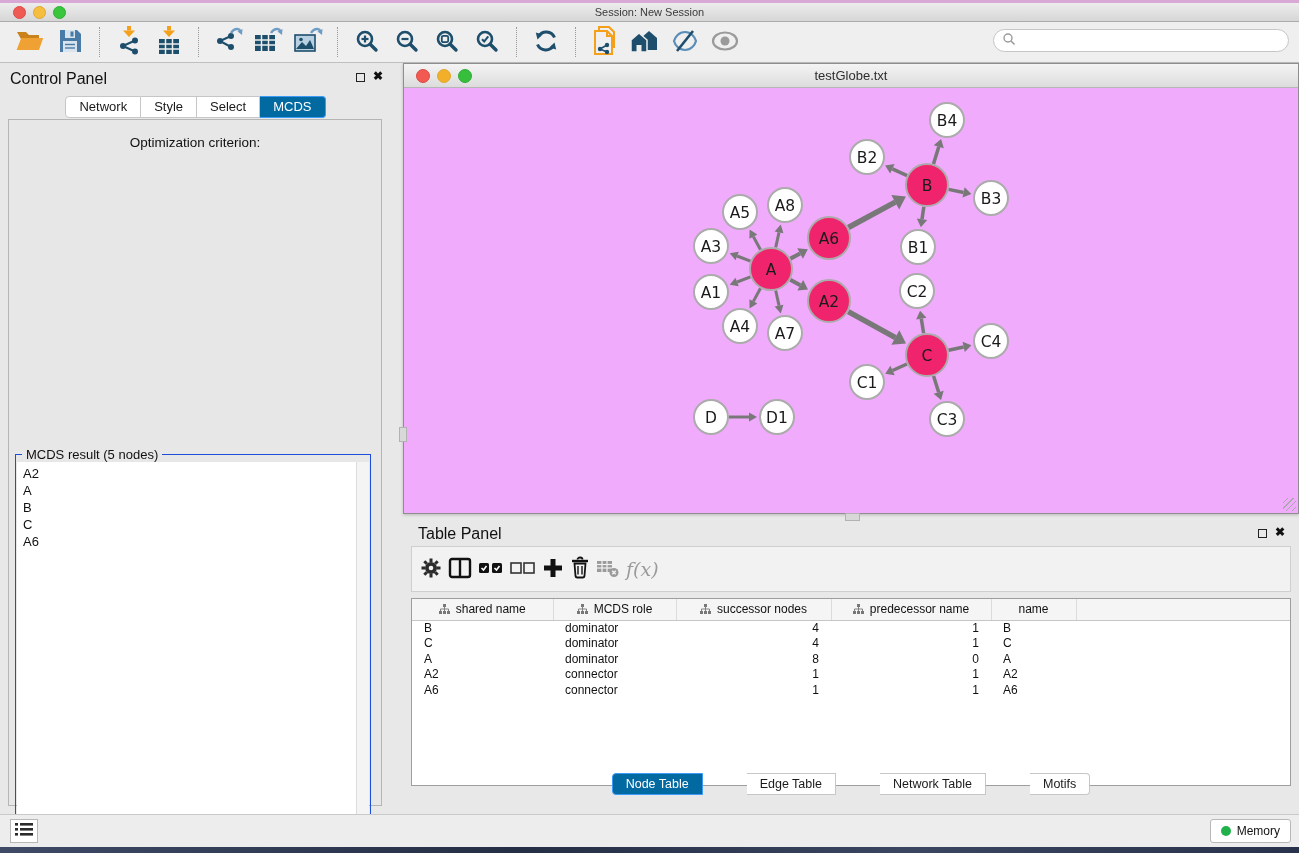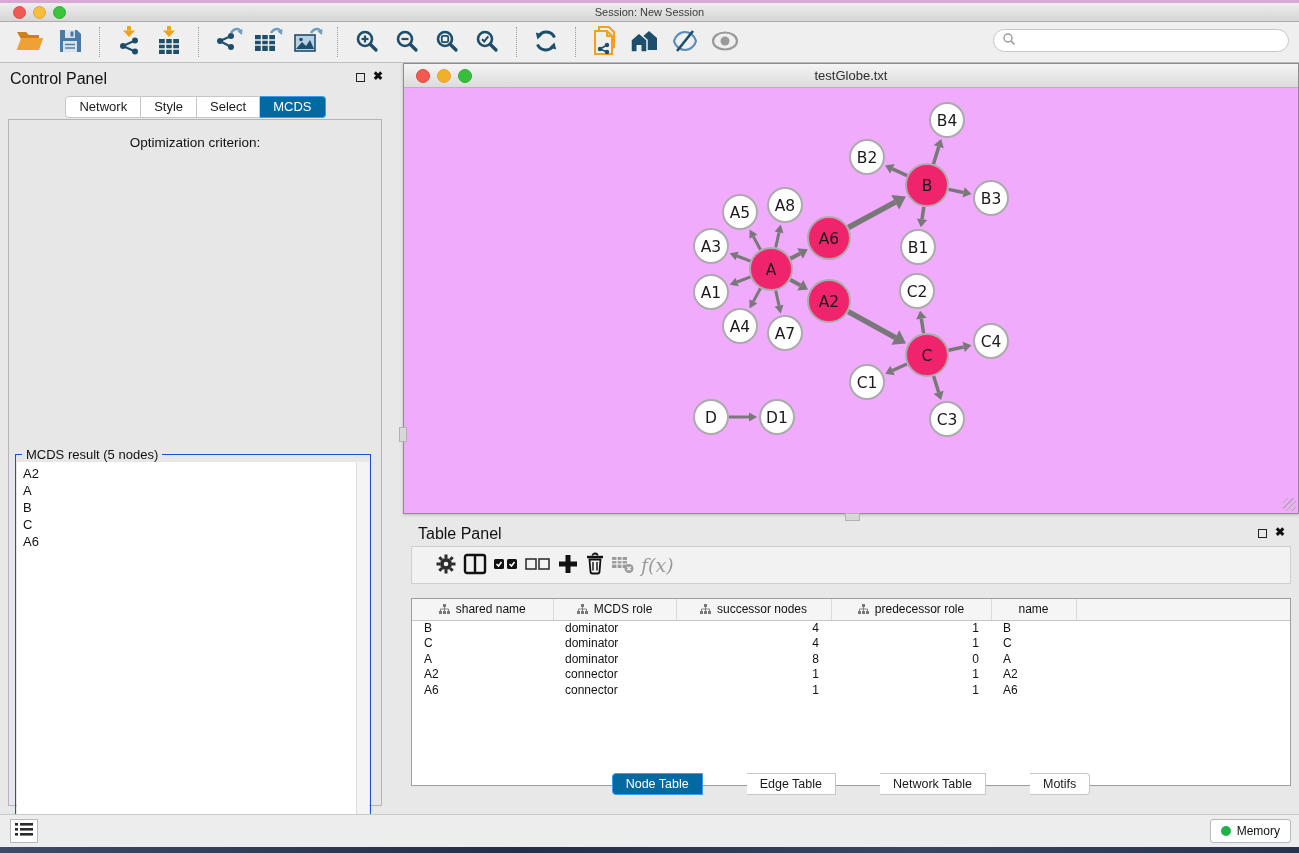--- a/index.html
+++ b/index.html
@@ -75,22 +75,22 @@
   #nw-canvas { position:absolute; left:0; top:24px; right:0; bottom:0; background:#f0abfc; overflow:hidden; }
   #corner-grip { position:absolute; right:2px; bottom:2px; width:13px; height:13px;
     background:repeating-linear-gradient(135deg, transparent 0 3px, #A9A9A9 3px 4px); }
   .splitter-grip-v { position:absolute; left:399px; top:427px; width:8px; height:15px;
     background:#D8D8D8; border:1px solid #B2B2B2; }
   .splitter-grip-h { position:absolute; left:845px; top:513px; width:15px; height:8px;
     background:#D8D8D8; border:1px solid #B2B2B2; }
 
   
   #table-panel { position:absolute; left:403px; top:520px; width:896px; height:292px; }
-  #tp-toolbar { position:absolute; left:8px; right:8px; top:26px; height:38px;
-    background:#F2F2F2; border:1px solid #CFCFCF; display:flex; align-items:center; gap:6px; padding-left:23px; }
+  #tp-toolbar { position:absolute; left:8px; right:8px; top:26px; height:46px;
+    background:#F2F2F2; border:1px solid #CFCFCF; display:flex; align-items:center; gap:6px; padding-left:8px; }
   .tp-btn { background:none; border:none; display:flex; align-items:center; }
   .fx-label { font-family:"DejaVu Serif", serif; font-style:italic; color:#9A9A9A; font-size:19px; }
 
   #node-table { position:absolute; left:8px; right:8px; top:78px; height:188px;
     background:#fff; border:1px solid #9E9E9E; overflow:hidden; }
   table { border-collapse:collapse; table-layout:fixed; width:100%; }
   col.c0{width:141px} col.c1{width:123px} col.c2{width:155px} col.c3{width:160px} col.c4{width:85px}
   th { height:21px; background:#F5F5F5; border-bottom:1px solid #C6C6C6; border-right:1px solid #DBDBDB;
     font-size:12px; font-weight:normal; color:#111; text-align:center; }
   th:last-child { border-right:none; }
@@ -529,21 +529,21 @@
             </th>
           <th>
               <span class="hdr-inner">
                 <svg width="11" height="11" viewBox="0 0 11 11">
                   <rect x="4" y="0" width="3" height="3" fill="#777"></rect>
                   <rect x="0" y="7" width="3" height="3" fill="#777"></rect>
                   <rect x="4" y="7" width="3" height="3" fill="#777"></rect>
                   <rect x="8" y="7" width="3" height="3" fill="#777"></rect>
                   <path d="M5.5 3 v2 M1.5 7 v-2 h8 v2 M5.5 5 v2" stroke="#777" stroke-width="0.9" fill="none"></path>
                 </svg>
-                <span>predecessor role</span>
+                <span>predecessor name</span>
               </span>
             </th>
           <th>
               <span class="hdr-inner">
                 <span>name</span>
               </span>
             </th>
           <th></th>
         </tr>
       </thead>

